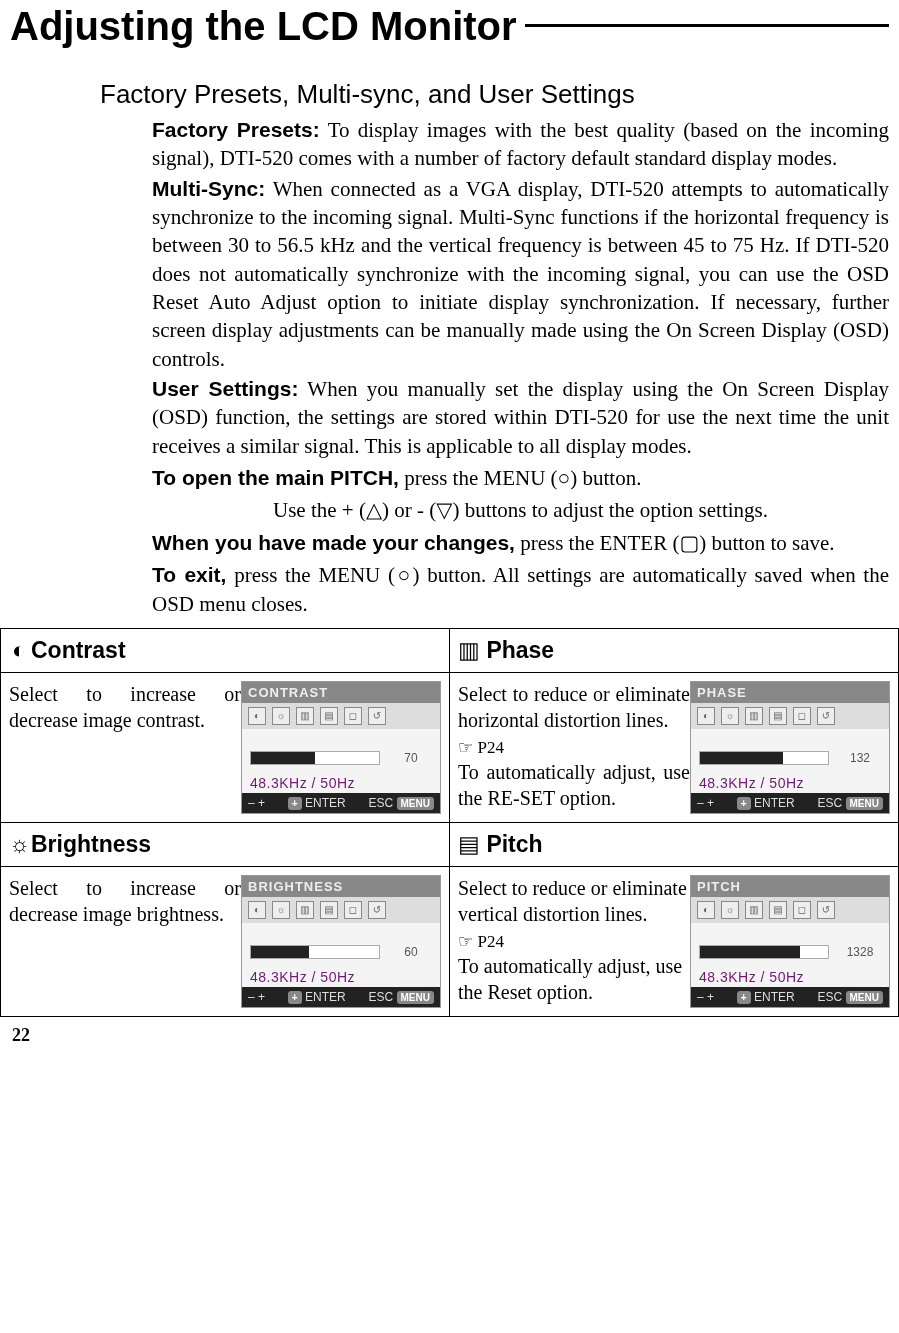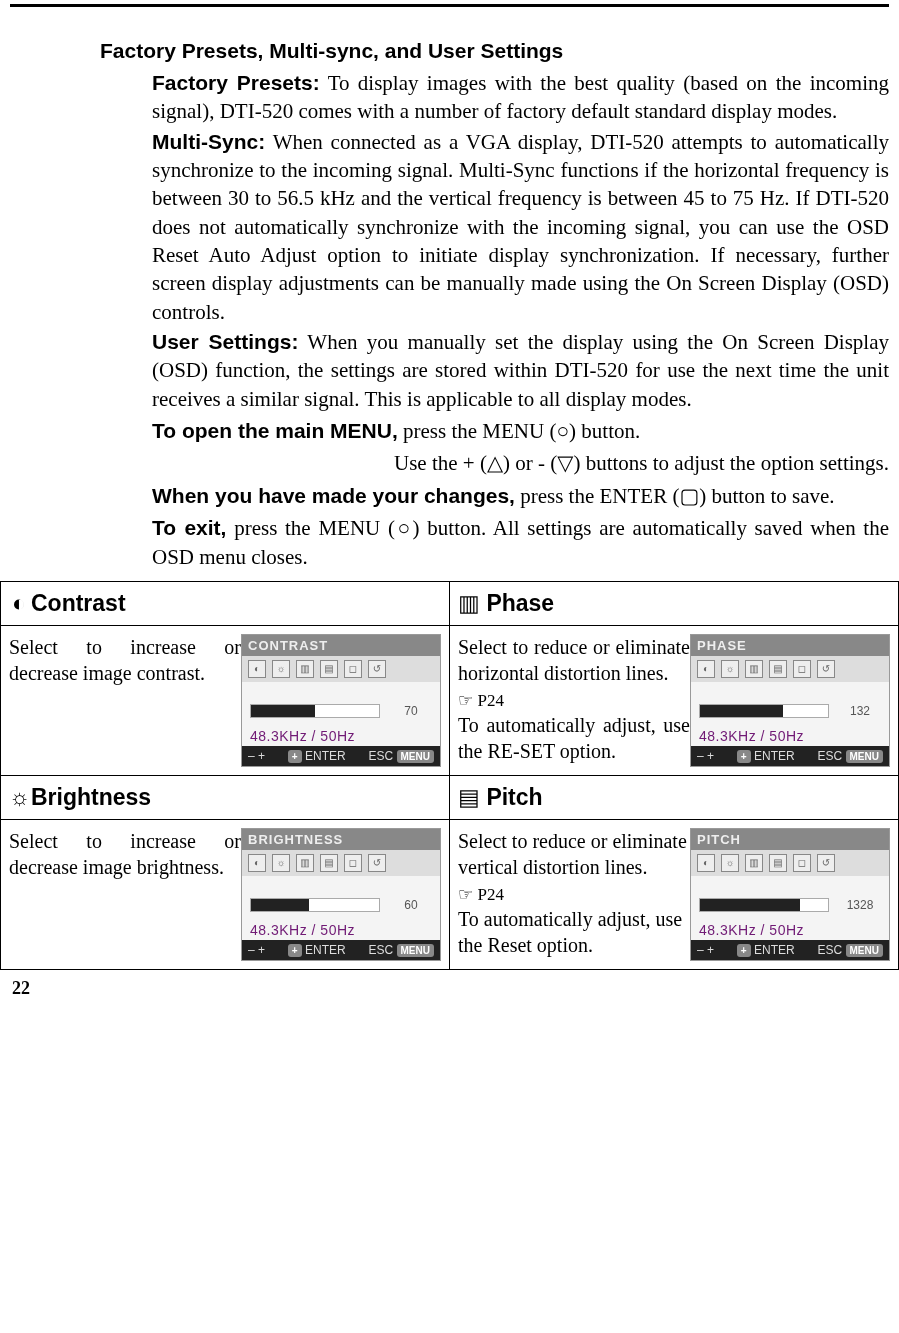--- a/index.html
+++ b/index.html
@@ -24,22 +24,22 @@
       flex: 1;
       height: 3px;
       background: #000;
       margin-bottom: 2px;
     }
     .body-wrap {
       padding: 30px 10px 0 100px;
     }
     .section-heading {
       font-family: Arial, Helvetica, sans-serif;
-      font-size: 21px;
-      font-weight: bold;
+      font-size: 26px;
+      font-weight: normal;
       margin-bottom: 6px;
     }
     .sub-wrap {
       padding-left: 52px;
       padding-right: 0;
     }
     .para {
       font-size: 21px;
       line-height: 1.35;
       text-align: justify;
@@ -182,43 +182,44 @@
       font-weight: bold;
       padding: 8px 0 0 12px;
       font-family: 'Times New Roman', serif;
     }
     .hand { font-size: 17px; }
   </style>
 </head>
 <body>
 
 <div class="page-title">
+  <span>Adjusting the LCD Monitor</span>
   <span class="title-rule"></span>
 </div>
 
 <div class="body-wrap">
 
   <div class="section-heading">Factory Presets, Multi-sync, and User Settings</div>
   <div class="sub-wrap">
     <p class="para">
       <span class="inline-bold">Factory Presets:</span><span> To display images with the best quality (based on the incoming signal), DTI-520 comes with a number of factory default standard display modes.</span>
     </p>
     <p class="para">
       <span class="inline-bold">Multi-Sync:</span><span> When connected as a VGA display, DTI-520 attempts to automatically synchronize to the incoming signal.  Multi-Sync functions if the horizontal frequency is between 30 to 56.5 kHz and the vertical frequency is between 45 to 75 Hz. If DTI-520 does not automatically synchronize with the incoming signal, you can use the OSD Reset Auto Adjust option to initiate display synchronization.  If necessary, further screen display adjustments can be manually made using the On Screen Display (OSD) controls.</span>
     </p>
     <p class="para">
       <span class="inline-bold">User Settings:</span><span> When you manually set the display using the On Screen Display (OSD) function, the settings are stored within DTI-520 for use the next time the unit receives a similar signal.  This is applicable to all display modes.</span>
     </p>
   </div>
 
   <div class="sub-wrap">
     <p class="menu-para">
-      <span class="inline-bold">To open the main MENU,</span><span> press the MENU (○) button.</span>
-    </p>
-    <p class="menu-para" style="text-align:right">Use the + (△) or  -  (▽) buttons to adjust the option settings.</p>
+      <span class="inline-bold">To open the main PITCH,</span><span> press the MENU (○) button.</span>
+    </p>
+    <p class="menu-para" style="text-align:center">Use the + (△) or  -  (▽) buttons to adjust the option settings.</p>
     <p class="menu-para">
       <span class="inline-bold">When you have made your changes,</span><span> press the ENTER (▢) button to save.</span>
     </p>
     <p class="menu-para">
       <span class="inline-bold">To exit,</span><span> press the MENU (○) button. All settings are automatically saved when the OSD menu closes.</span>
     </p>
   </div>
 </div>
 
 <table class="osd-table">

